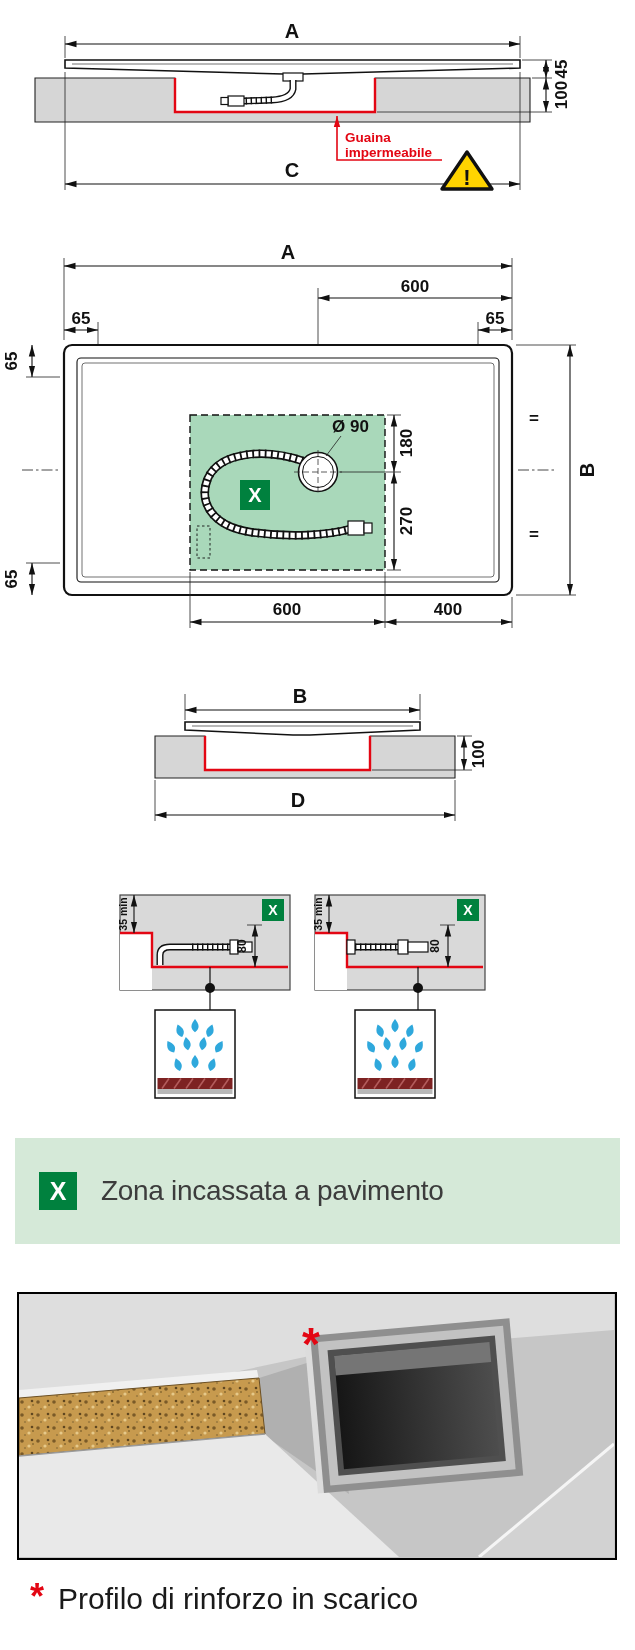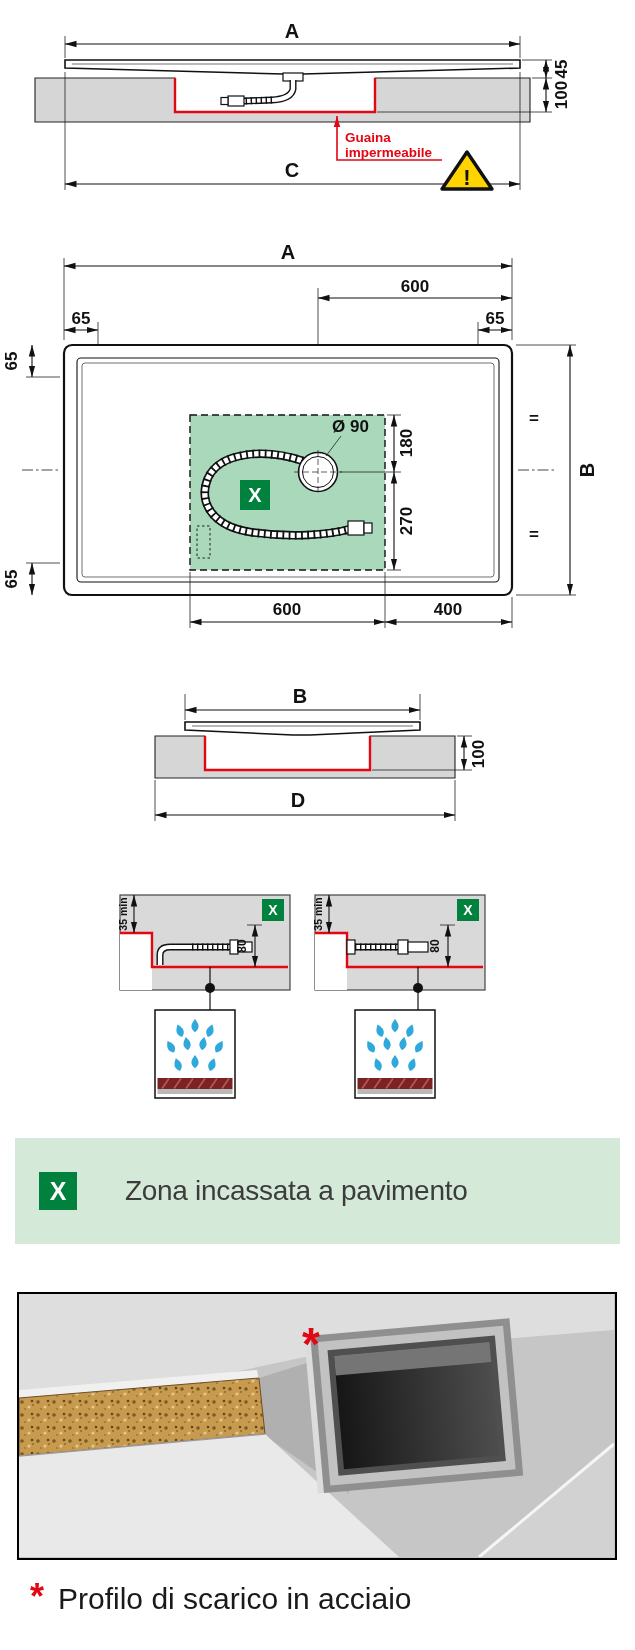--- a/index.html
+++ b/index.html
@@ -23,21 +23,21 @@
   .hw2 { stroke:#fff; stroke-width:4.2; fill:none; }
   .hr2 { stroke:#111; stroke-width:7; fill:none; stroke-dasharray:1.4 3.6; }
   .hb3 { stroke:#111; stroke-width:8.5; fill:none; }
   .hw3 { stroke:#fff; stroke-width:5.2; fill:none; }
   .hr3 { stroke:#111; stroke-width:8.5; fill:none; stroke-dasharray:1.8 4.4; }
   .drop { fill:#2fa8dc; }
   .banner { position:absolute; left:15px; width:605px; height:106px; background:#d5e9d8;
             display:flex; align-items:center; gap:24px; padding-left:24px; }
   .badge-lg { width:38px; height:38px; background:#00813e; color:#fff; flex:0 0 auto;
               display:flex; align-items:center; justify-content:center; font-size:25px; font-weight:700; }
-  .banner-text { font-size:28px; color:#3c3c3c; line-height:1.22; letter-spacing:-0.3px;margin-left:24px; }
+  .banner-text { font-size:28px; color:#3c3c3c; line-height:1.22; letter-spacing:-0.3px; }
   .photoframe { position:absolute; left:17px; width:600px; height:268px; border:2.5px solid #000;
                 background:#c6c6c6; overflow:hidden; }
   .caption { position:absolute; left:30px; top:1576px; display:flex; align-items:baseline; gap:14px; }
   .cap-star { color:#e30613; font-size:36px; font-weight:700; }
   .cap-text { color:#1a1a1a; font-size:30px; }
 </style>
 </head>
 <body>
 
 <div id="root">
@@ -313,16 +313,16 @@
       <rect x="320" y="54" width="156" height="20" fill="#757575"></rect>
     </g>
     <polygon points="460,263 595,150 595,263" fill="#d2d2d2"></polygon>
     <line x1="460" y1="263" x2="595" y2="150" stroke="#f5f5f5" stroke-width="3"></line>
     <text x="283" y="66" font-size="46" font-weight="700" fill="#e30613">*</text>
   </svg>
 </div>
 
 <div class="caption">
   <span class="cap-star">*</span>
-  <span class="cap-text">Profilo di scarico in acciaio</span>
+  <span class="cap-text">Profilo di rinforzo in scarico</span>
 </div>
 
 </div>
 
 </body></html>

